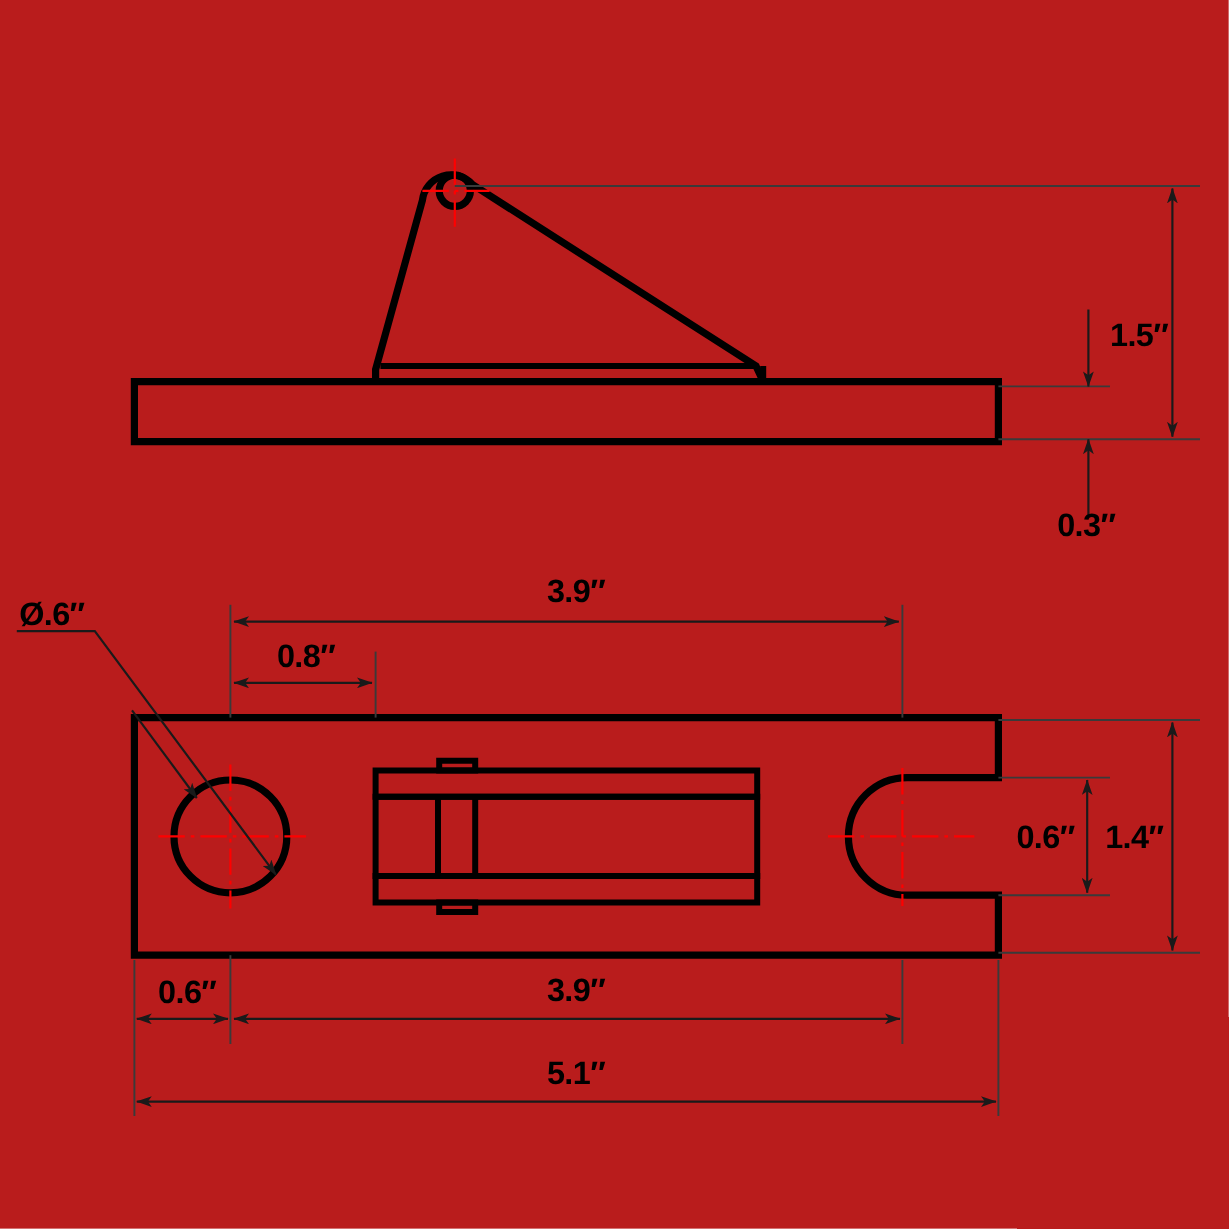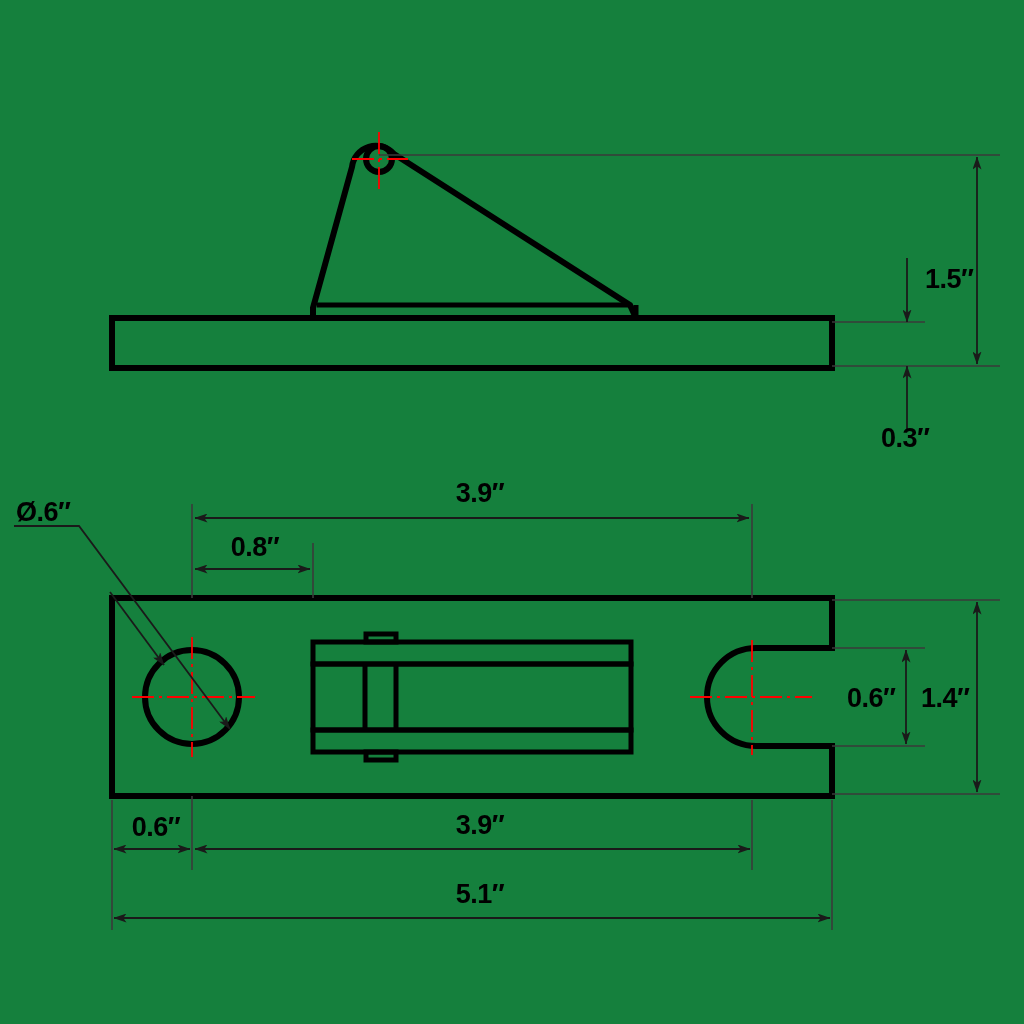--- a/index.html
+++ b/index.html
@@ -10,21 +10,21 @@
   body {
     width: 1024px;
     height: 1024px;
     font-family: "Liberation Sans", sans-serif;
     overflow: hidden;
   }
   #drawing-root {
     position: relative;
     width: 1024px;
     height: 1024px;
-    background: #15803d;
+    background: #b91c1c;
     text-decoration: underline;
   }
   svg#tech-drawing {
     display: block;
     width: 1024px;
     height: 1024px;
   }
   .part-outline {
     fill: none;
     stroke: #000000;

